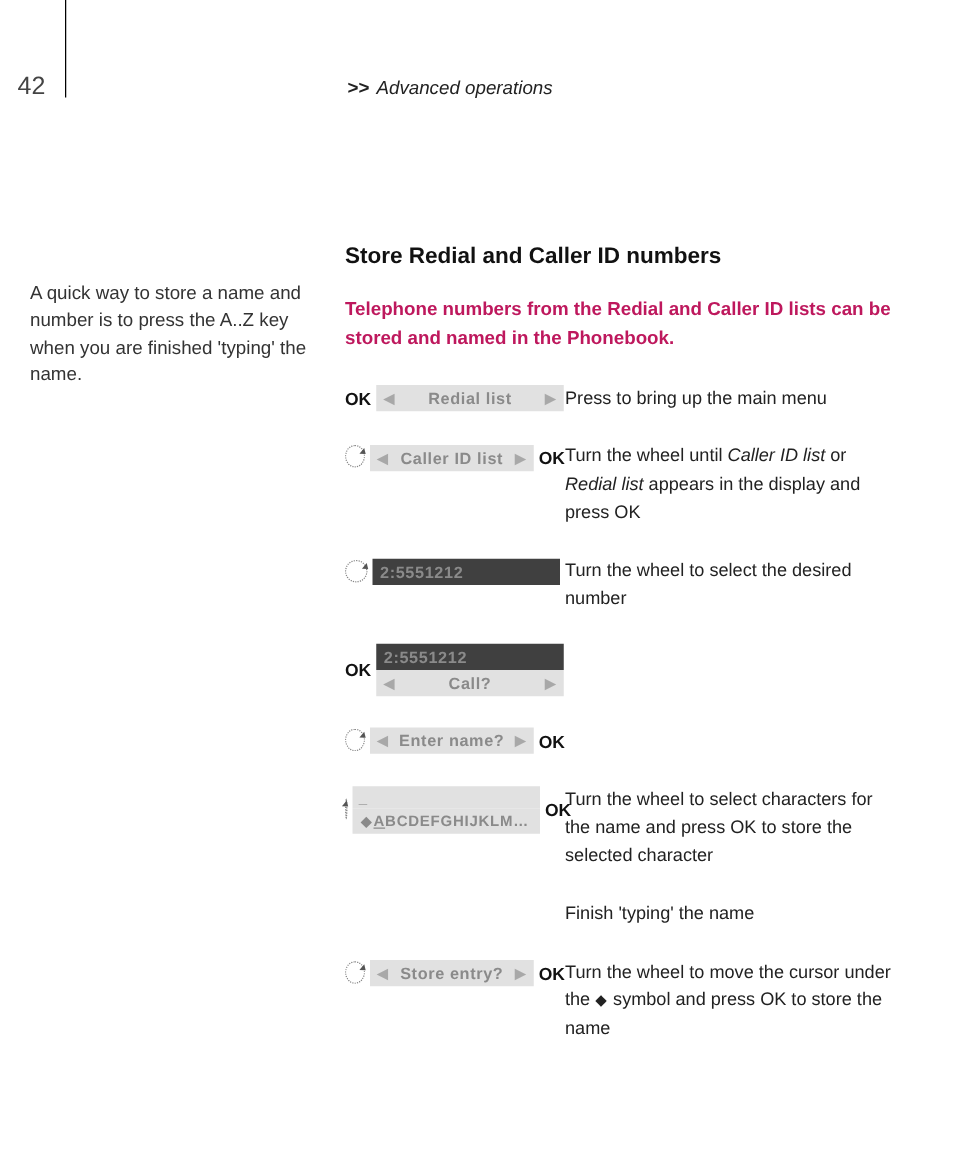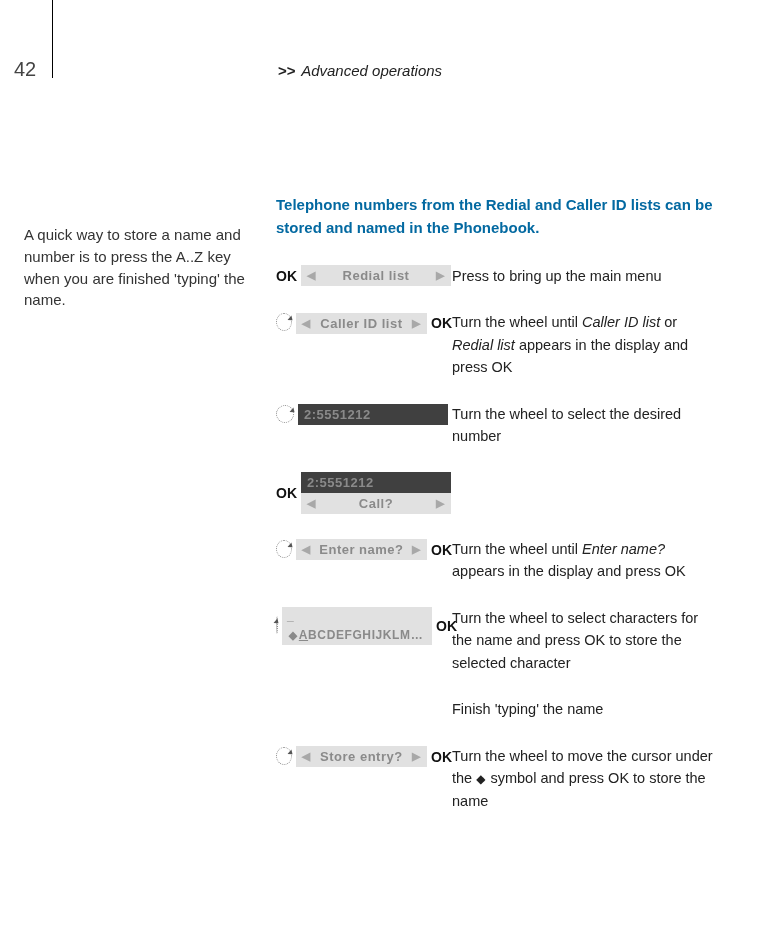--- a/index.html
+++ b/index.html
@@ -57,21 +57,21 @@
     font-size: 18px;
     font-weight: 700;
     margin-bottom: 22px;
     color: #111;
   }
   .intro {
     font-size: 15px;
     font-weight: 600;
     line-height: 1.5;
     margin-bottom: 26px;
-    color: #0369a1;
+    color: #be185d;
   }
   .steps { display: flex; flex-direction: column; gap: 24px; }
   .step { display: flex; align-items: flex-start; }
   .control {
     width: 176px;
     flex: 0 0 176px;
     display: flex;
     flex-direction: row;
     align-items: center;
     gap: 4px;
@@ -168,20 +168,21 @@
   <div class="pagenum">42</div>
   <div class="header">
     <span class="chev">&gt;&gt;</span>
     <span>Advanced operations</span>
   </div>
 
   <div class="columns">
     <div class="sidecol">A quick way to store a name and number is to press the A..Z key when you are finished 'typing' the name.</div>
 
     <div class="maincol">
+      <h2 class="section-title">Store Redial and Caller ID numbers</h2>
       <p class="intro">Telephone numbers from the Redial and Caller ID lists can be stored and named in the Phonebook.</p>
 
       <div class="steps">
 
         <div class="step">
           <div class="control">
             <div class="ok-label">OK</div>
             <div class="lcd">
               <span class="arrow">◀</span>
               <span class="mid">Redial list</span>
@@ -231,23 +232,20 @@
         <div class="step">
           <div class="control">
             <div class="wheel"></div>
             <div class="lcd">
               <span class="arrow">◀</span>
               <span class="mid">Enter name?</span>
               <span class="arrow">▶</span>
             </div>
             <div class="ok-label">OK</div>
           </div>
-          <div class="desc">
-            <span>Turn the wheel until </span><em>Enter name?</em><span> appears in the display and press OK</span>
-          </div>
         </div>
 
         <div class="step">
           <div class="control">
             <div class="wheel"></div>
             <div class="lcd-stack">
               <div class="cursor-line">_</div>
               <div class="charline">
                 <span class="diamond">◆</span><span class="underline">A</span><span>BCDEFGHIJKLM…</span>
               </div>

